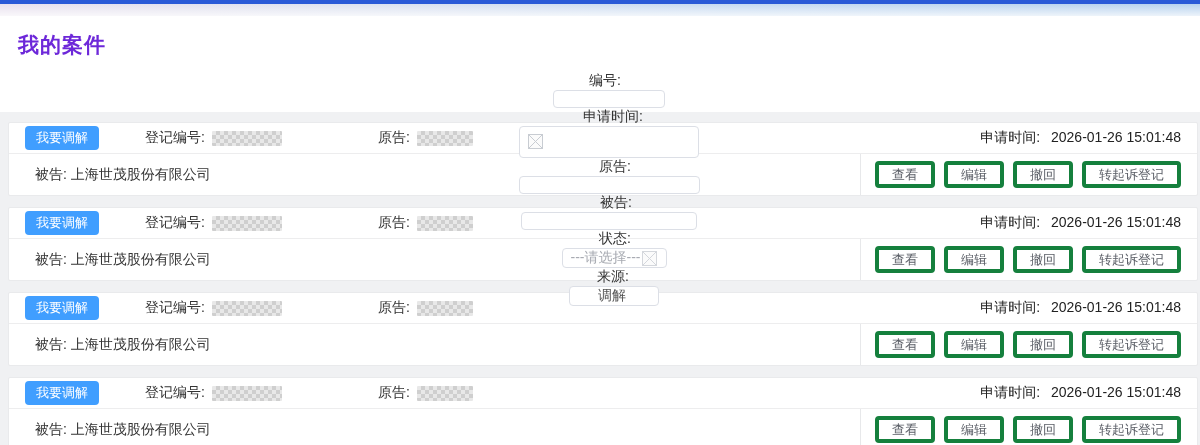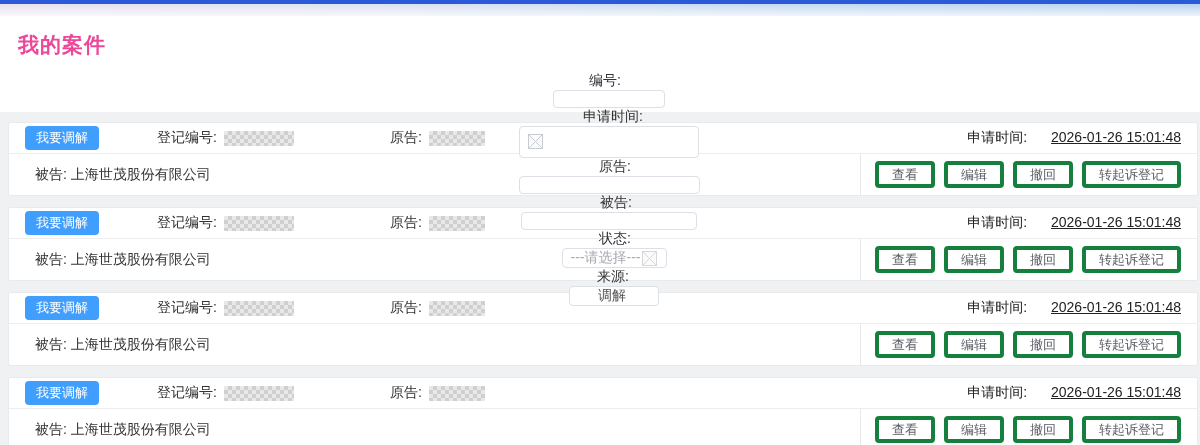--- a/index.html
+++ b/index.html
@@ -11,21 +11,21 @@
   .topbar {
     height:16px; width:100%;
     border-top:4px solid #2a5ad7;
     background:
       linear-gradient(to bottom, rgba(255,255,255,0) 0%, rgba(255,255,255,.75) 100%),
       linear-gradient(to right, #e9e1ee 0%, #dde2f0 30%, #c6daf1 62%, #b7d2ee 100%);
   }
 
   .page-title {
     margin:16px 0 14px 18px;
-    font-size:21px; line-height:26px; font-weight:bold; color:#ec4899;
+    font-size:21px; line-height:26px; font-weight:bold; color:#6d28d9;
     letter-spacing:1px;
   }
 
   
   .filter-bar { display:flex; align-items:center; padding-left:18px; height:32px; white-space:nowrap;flex-direction:column; }
   .f-label { font-size:14px; color:#333; margin-right:8px; }
   .f-input {
     height:32px; border:1px solid #dcdfe6; border-radius:4px; background:#fff;
     font-size:14px; color:#333; padding:0 8px; outline:none;
     font-family:"Liberation Sans","DejaVu Sans",sans-serif;
@@ -47,33 +47,33 @@
   
   .case-list { margin-top:8px; background:#f0f1f3; padding:10px 0 0 8px; min-height:320px; }
   .case-card { background:#fff; border:1px solid #e9eaec; border-radius:2px; margin:0 2px 11px 0; }
   .case-head { height:30px; display:flex; align-items:center; padding:0 16px; }
   .mediate-btn {
     width:74px; height:24px; border:none; border-radius:4px; background:#409eff;
     color:#fff; font-size:13px; cursor:pointer; flex:none;
     font-family:"Liberation Sans","DejaVu Sans",sans-serif;
   }
   .row-label { font-size:14px; color:#333; }
-  .lbl-reg { margin-left:58px; }
+  .lbl-reg { margin-left:46px; }
   .lbl-pl  { margin-left:96px; }
   .mosaic {
     display:inline-block; height:15px; margin-left:7px; border-radius:1px; opacity:.85;
     background-image:
       linear-gradient(45deg, #c7c7c7 25%, transparent 25%, transparent 75%, #c7c7c7 75%),
       linear-gradient(45deg, #c7c7c7 25%, #e4e4e4 25%, #e4e4e4 75%, #c7c7c7 75%);
     background-size:8px 8px; background-position:0 0,4px 4px;
   }
   .m-reg { width:70px; } .m-pl { width:56px; }
   .head-spacer { flex:1; }
   .apply-time { font-size:14px; color:#222; }
-  .apply-time .t-val { margin-left:20px; font-weight:500;text-decoration:underline; }
+  .apply-time .t-val { margin-left:7px; font-weight:500; }
 
   .case-body { border-top:1px solid #ededee; height:42px; display:flex; align-items:center; }
   .defendant { flex:1; padding-left:26px; font-size:14px; color:#333; }
   .actions {
     height:100%; display:flex; align-items:center; gap:9px;
     border-left:1px solid #e7e8ea; padding:0 16px 0 14px;
   }
   .act-btn {
     height:27px; padding:0 13px; background:#fff; border:4px solid #15803d; border-radius:4px;
     font-size:13px; color:#5a5e66; cursor:pointer; white-space:nowrap;

